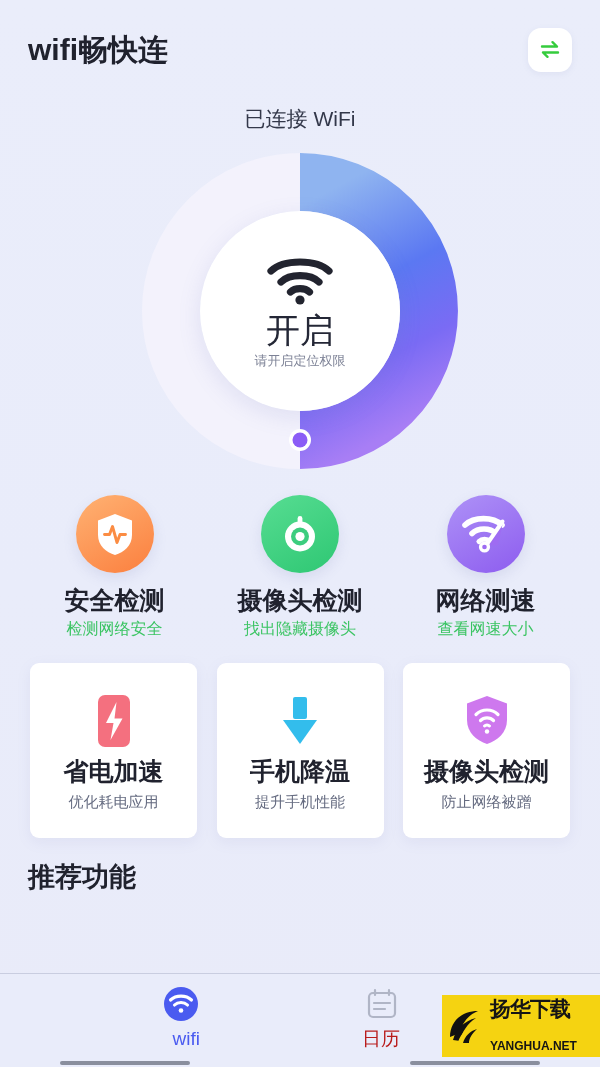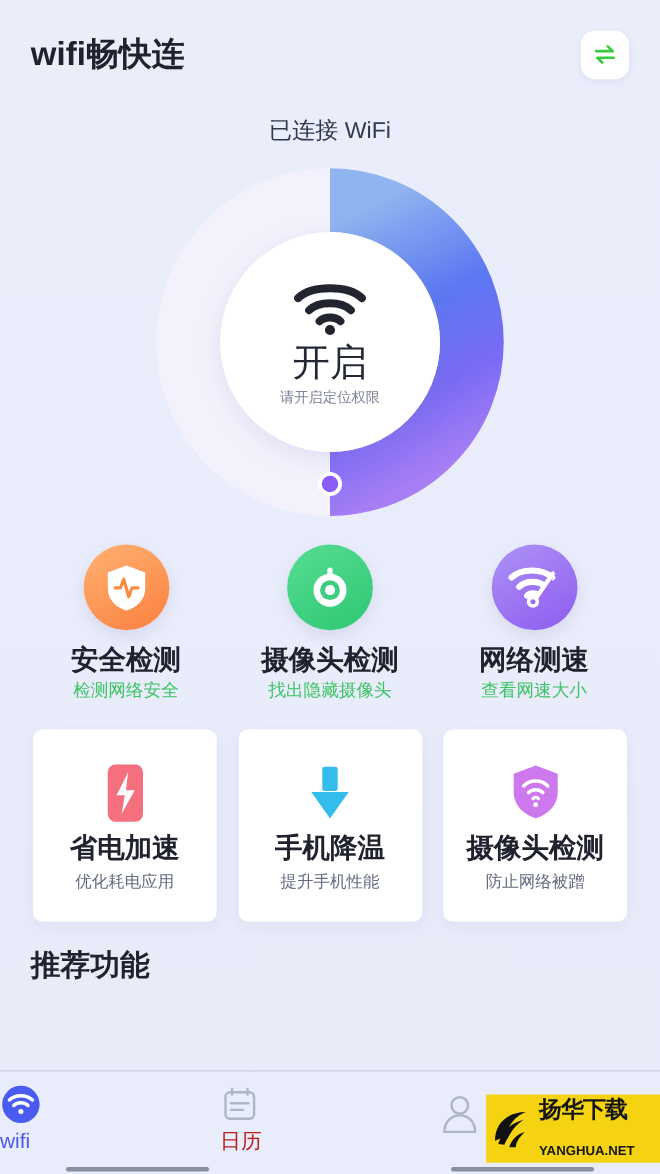--- a/index.html
+++ b/index.html
@@ -199,21 +199,21 @@
     width: 600px;
     height: 94px;
     background: #e9ecfa;
     border-top: 1px solid #c9cde0;
     display: flex;
   }
   .nav-item {
     flex: 1;
     display: flex;
     flex-direction: column;
-    align-items: flex-start;
+    align-items: flex-end;
     justify-content: center;
     padding-bottom: 10px;
   }
   .nav-icon { height: 42px; display: flex; align-items: center; justify-content: center; }
   .nav-label {
     font-size: 19px;
     margin-top: 4px;
     color: #b91c1c;
     line-height: 1;
   }

